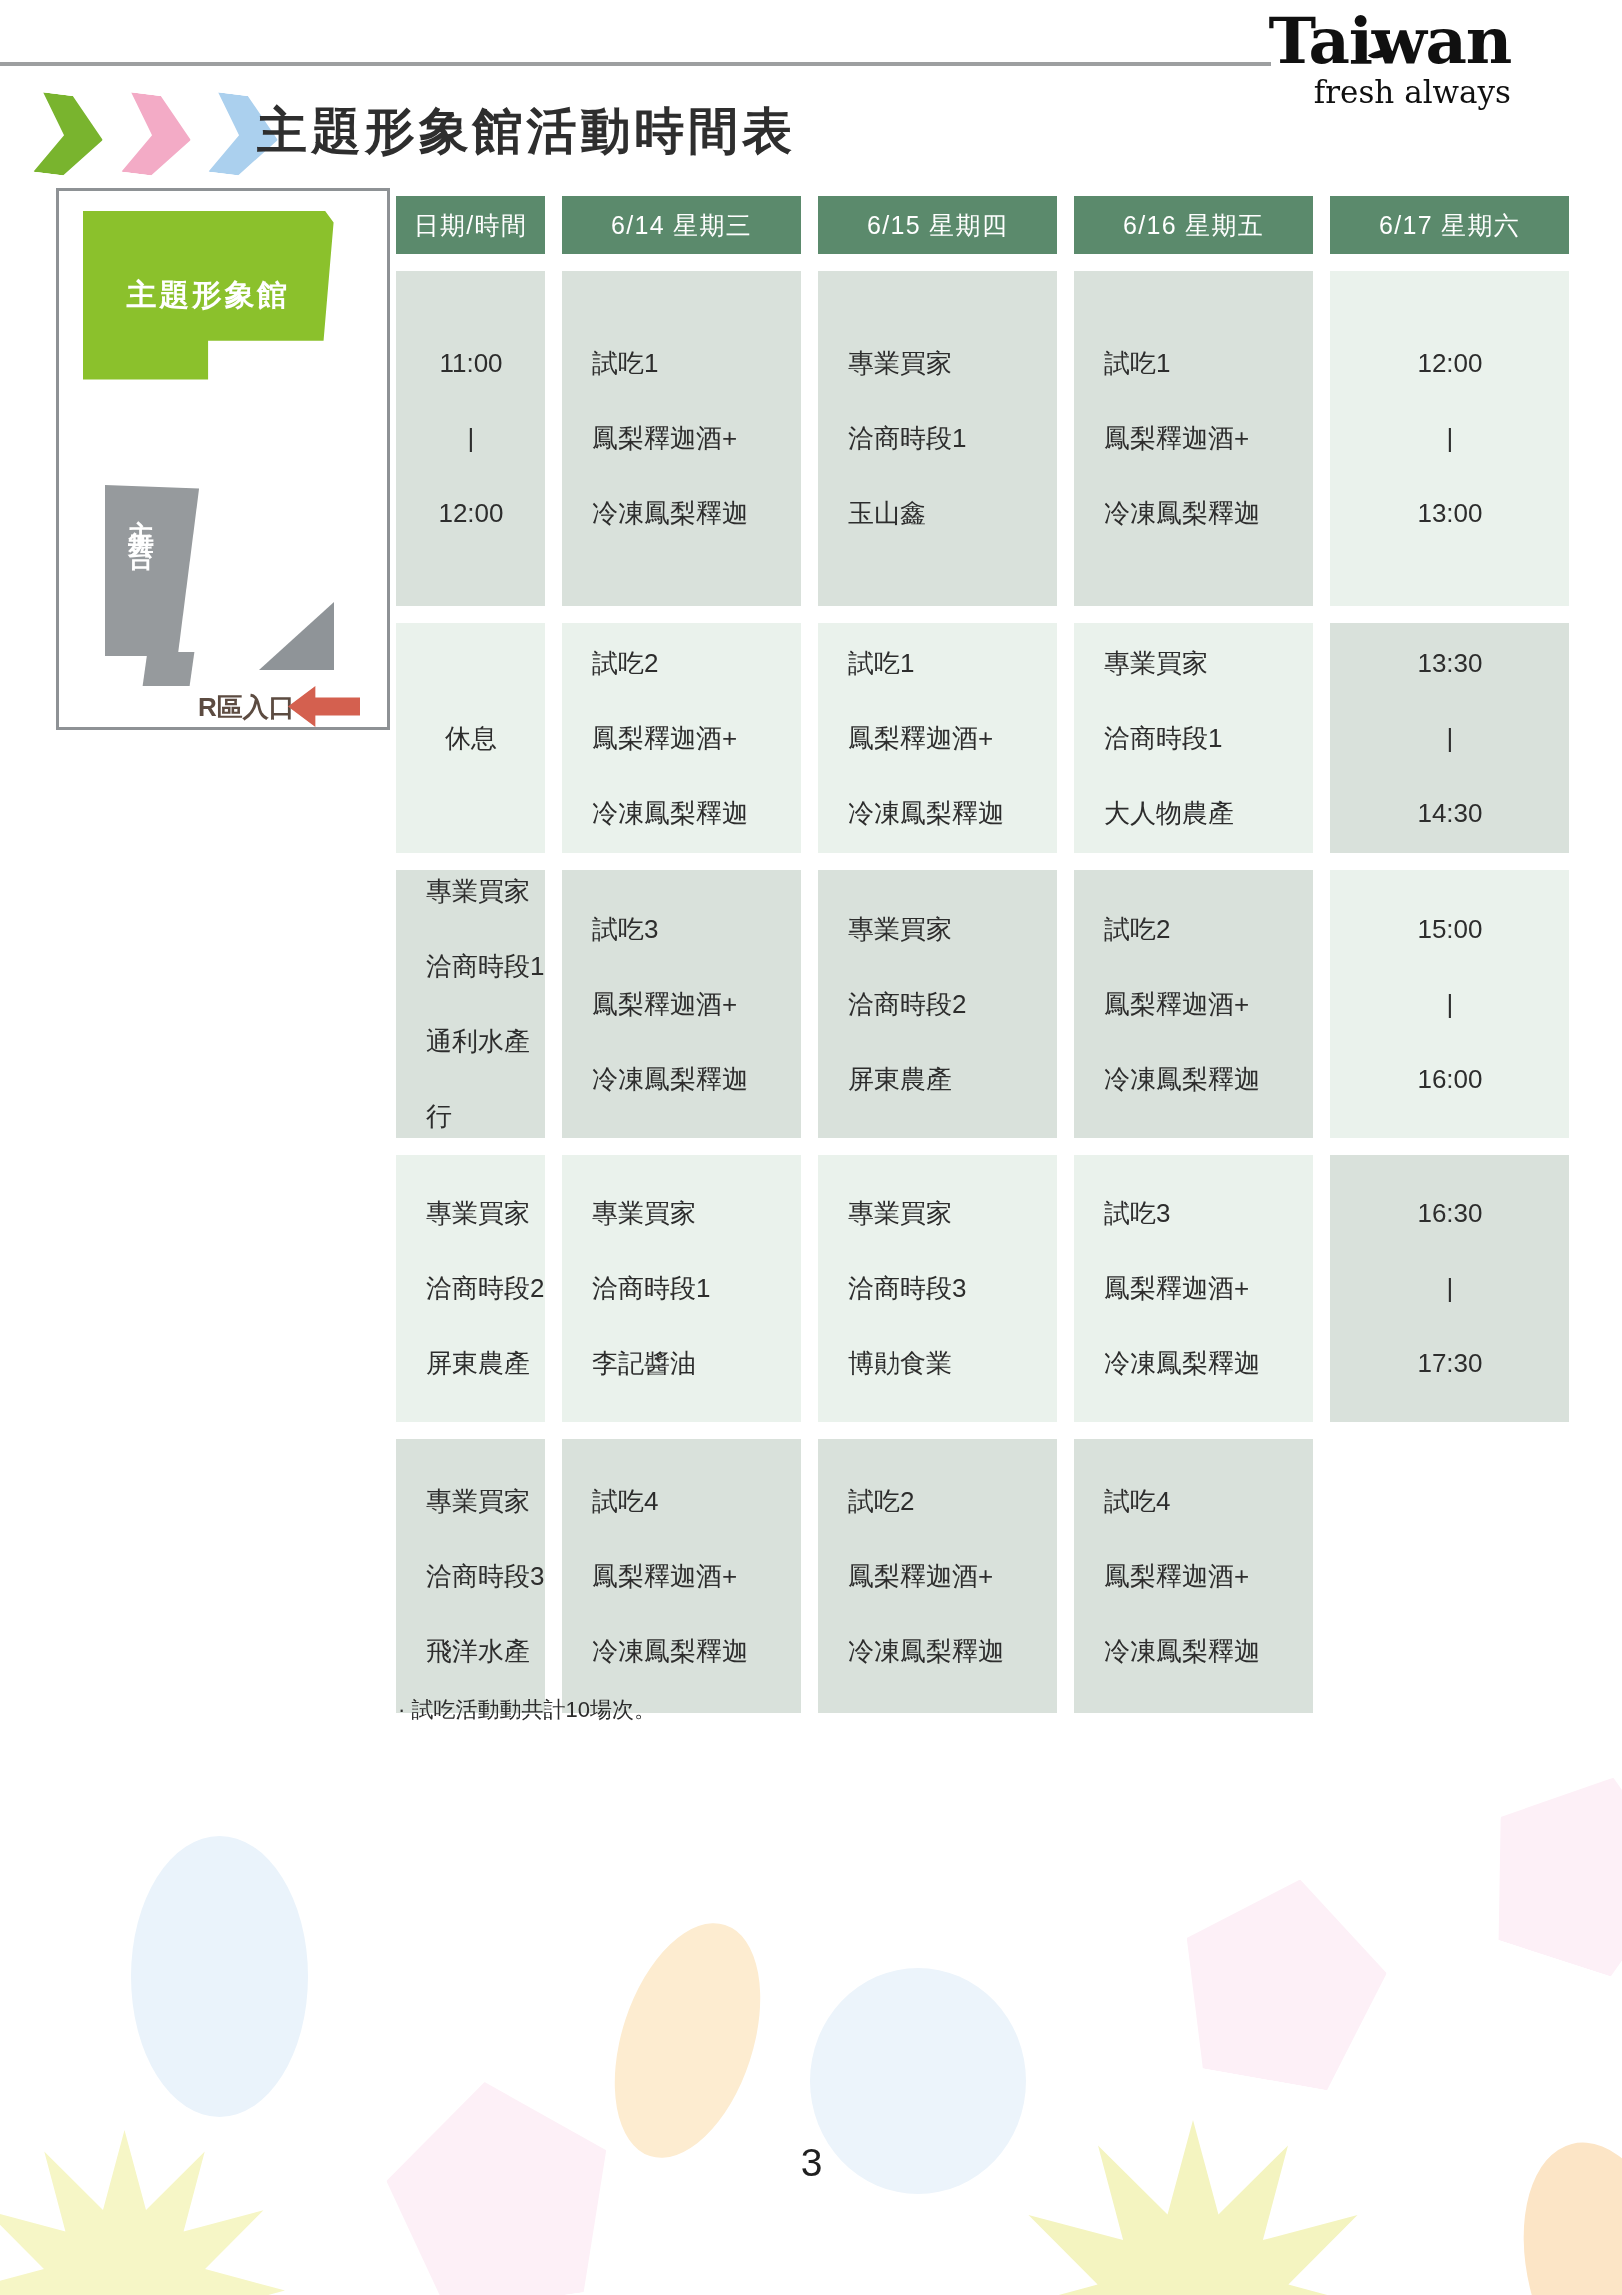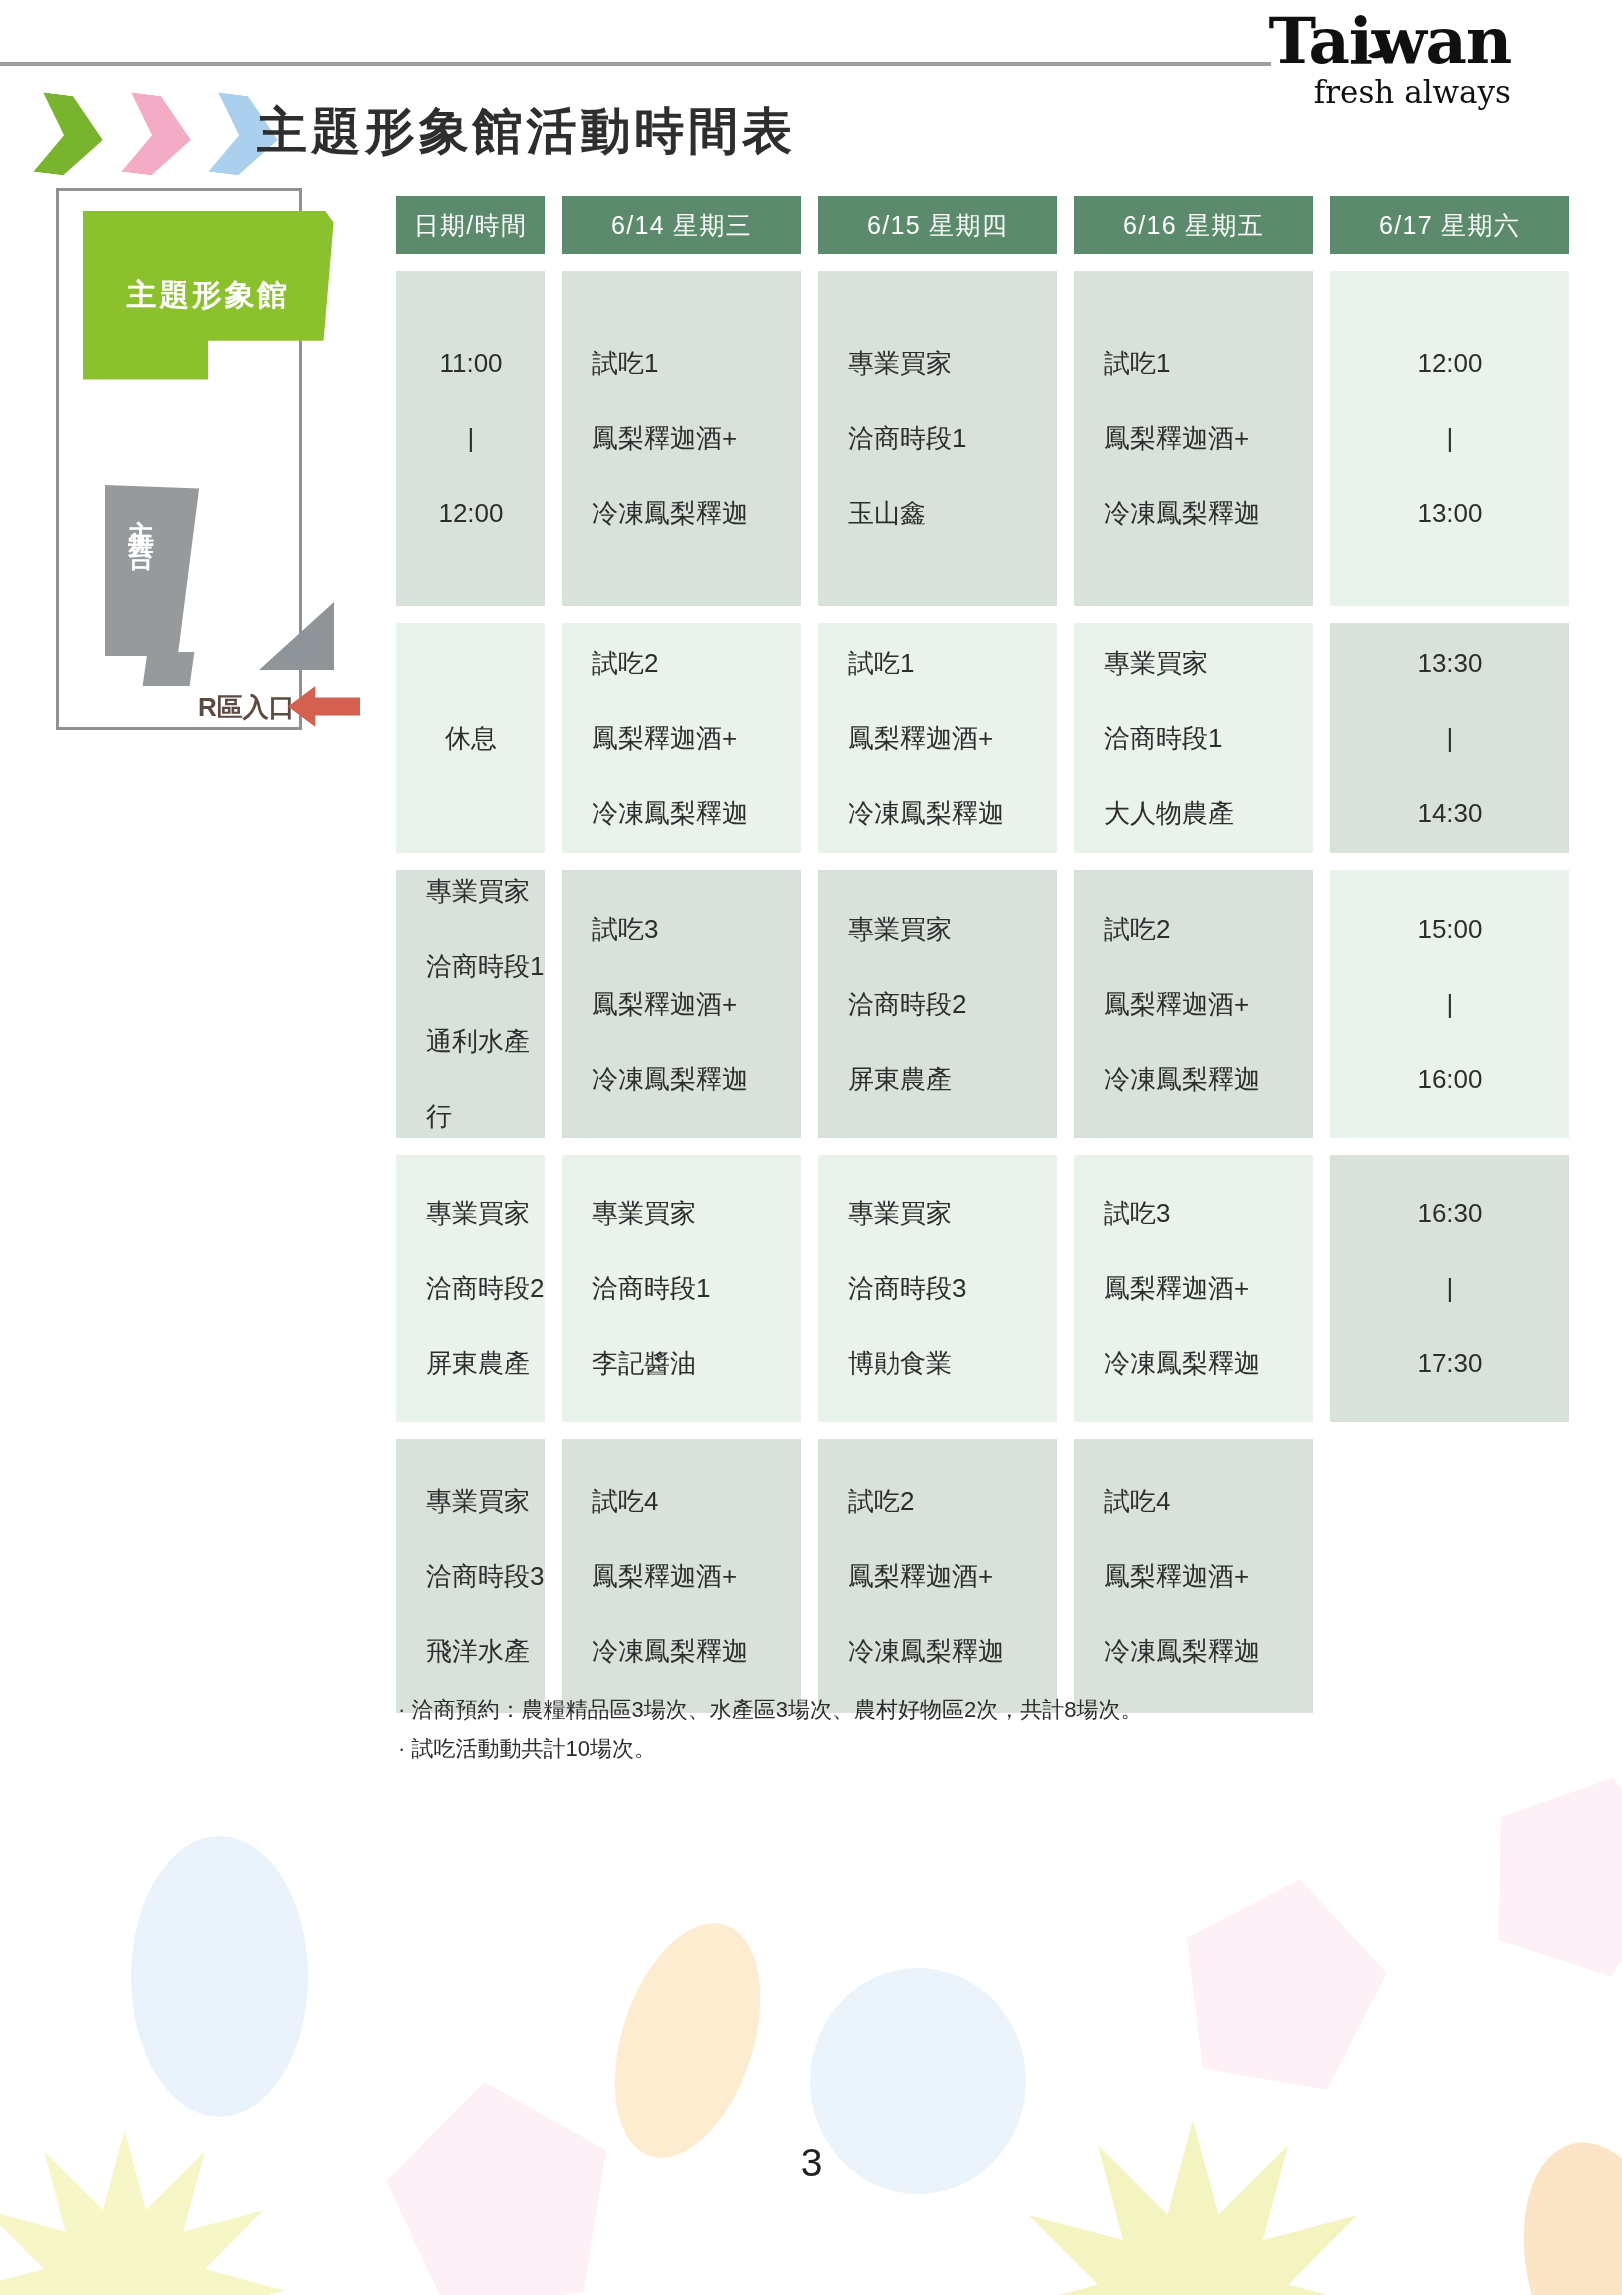--- a/index.html
+++ b/index.html
@@ -15,21 +15,21 @@
              border-radius:0 100% 0 100%;transform:rotate(-28deg);}
   .logo-tagline{font-family:"DejaVu Serif","Liberation Serif",serif;
                 font-size:31px;color:#101010;margin-top:0px;}
   .chev{position:absolute;width:65px;height:80px;transform:rotate(7deg);
         clip-path:polygon(0% 0%,46% 0%,100% 50%,46% 100%,0% 100%,40% 50%);}
   .chev1{left:38px;top:96px;background:#79b42e;}
   .chev2{left:126px;top:96px;background:#f3abc6;}
   .chev3{left:213px;top:96px;background:#abd0ee;}
   .page-title{left:257px;top:98px;font-size:50px;font-weight:700;color:#2e2e2e;letter-spacing:3.9px;z-index:2;}
   
-  .map{left:56px;top:188px;width:246px;height:542px;border:3.3px solid #8e9295;background:#fff;
+  .map{left:56px;top:188px;width:334px;height:542px;border:3.3px solid #8e9295;background:#fff;
        box-sizing:border-box;z-index:2;}
   .hall{position:absolute;left:23.6px;top:19.6px;width:251px;height:169px;background:#8bc12c;
         clip-path:polygon(0% 0%,96.5% 0%,100% 7%,96% 77%,50% 77%,50% 100%,0% 100%);
         display:flex;align-items:center;justify-content:center;}
   .hall-label{color:#ffffff;font-size:30px;font-weight:700;letter-spacing:2.6px;}
   .stage{position:absolute;left:46px;top:294px;width:97px;height:171px;background:#969a9d;
          clip-path:polygon(0% 0%,97% 2%,75% 100%,0% 100%);}
   .stage-label{position:absolute;left:19.6px;top:14.4px;writing-mode:vertical-rl;color:#ffffff;
                font-size:26px;font-weight:700;letter-spacing:11.8px;}
   .stage-foot{position:absolute;left:86px;top:461px;width:47px;height:34px;background:#969a9d;
@@ -189,20 +189,19 @@
 冷凍鳳梨釋迦</div>
     <div class="cell dark">試吃2
 鳳梨釋迦酒+
 冷凍鳳梨釋迦</div>
     <div class="cell dark">試吃4
 鳳梨釋迦酒+
 冷凍鳳梨釋迦</div>
   </div>
 
   <div class="abs notes">
-    <div>· 洽商預約：農糧精品區3場次、水產區3場次、農村好物區2次，共計8場次。</div>
     <div>· 試吃活動動共計10場次。</div>
   </div>
 
   <div class="abs page-num">3</div>
 
 </div>
 
 
 </body></html>

